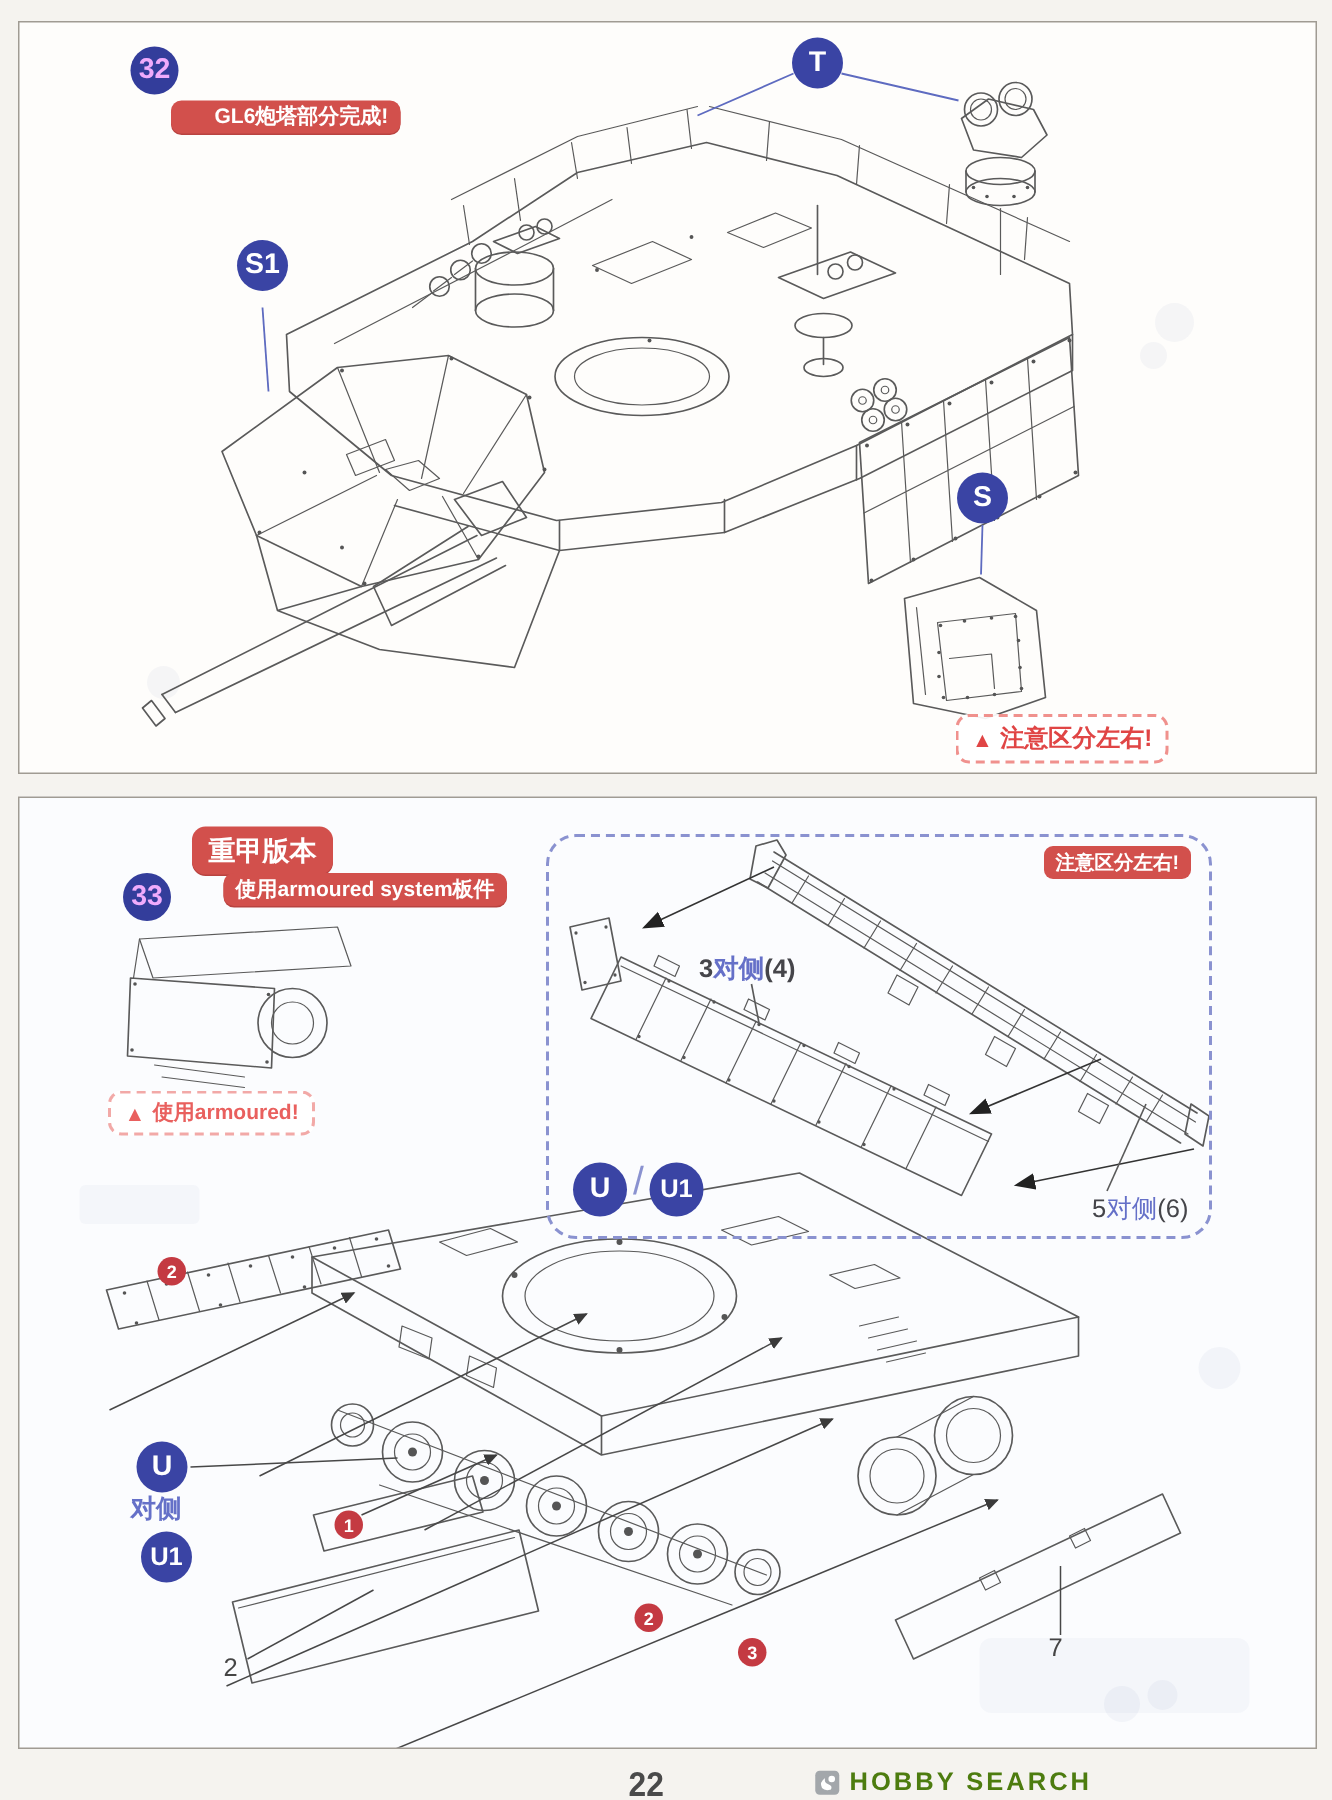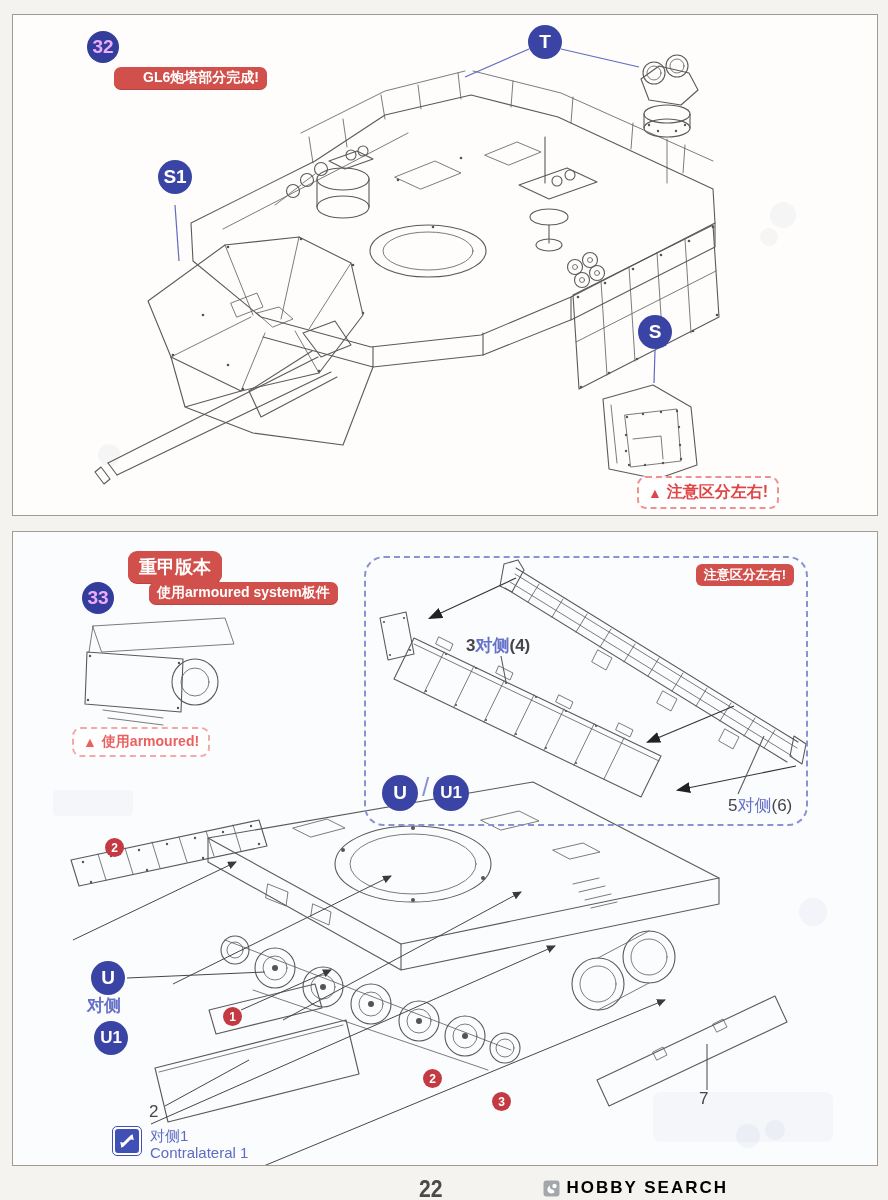--- a/index.html
+++ b/index.html
@@ -37,21 +37,21 @@
   .num-badge{position:absolute;width:19px;height:19px;border-radius:50%;background:#c43a42;color:#fff;
     font-size:12px;font-weight:bold;display:flex;align-items:center;justify-content:center;z-index:6;}
   .legend{position:absolute;display:flex;align-items:flex-start;gap:8px;z-index:6;}
   .legend-icon{width:30px;height:30px;border:1.5px solid #4050b5;border-radius:5px;background:#fff;
     display:flex;align-items:center;justify-content:center;box-sizing:border-box;padding:2px;}
   .legend-icon .inner{width:100%;height:100%;background:#4050b5;border-radius:3px;display:flex;align-items:center;justify-content:center;}
   .legend-text{color:#5d6cc0;font-size:15px;line-height:1.15;padding-top:1px;}
   #footer{position:absolute;left:0;top:1128px;width:740px;height:36px;margin-top:44px;}
   .page-num{position:absolute;left:418px;top:4px;font-size:23px;font-weight:bold;color:#4a4a4a;
     transform:scaleX(.92);}
-  .brand{position:absolute;right:12px;top:6px;display:flex;align-items:center;gap:6px;color:#000000;
+  .brand{position:absolute;right:12px;top:6px;display:flex;align-items:center;gap:6px;color:#4d7c0f;
     font-weight:bold;font-size:17px;letter-spacing:2px;}
 </style>
 </head>
 <body>
 
 <div id="page">
 
   <section class="panel" id="panel-32" style="left:12px;top:14px;width:864px;height:500px;">
 
     <svg class="art" width="864" height="500" viewBox="0 0 864 500">
@@ -398,35 +398,20 @@
     <div class="nav-circle small-text" style="left:81px;top:489px;">U1</div>
 
     <div class="num-badge" style="left:92px;top:306px;">2</div>
     <div class="num-badge" style="left:210px;top:475px;">1</div>
     <div class="num-badge" style="left:410px;top:537px;">2</div>
     <div class="num-badge" style="left:479px;top:560px;">3</div>
 
     <div class="plain-num" style="left:136px;top:570px;">2</div>
     <div class="plain-num" style="left:686px;top:557px;">7</div>
 
-    <div class="legend" style="left:99px;top:594px;">
-      <div class="legend-icon">
-        <div class="inner">
-          <svg width="20" height="20" viewBox="0 0 20 20">
-            <path d="M5.5,14.5 L14.5,5.5" stroke="#fff" stroke-width="3" stroke-linecap="round" fill="none"></path>
-            <path d="M15.5,3 L16.8,9 L11,7.8 Z" fill="#fff"></path>
-            <path d="M4.5,17 L3.2,11 L9,12.2 Z" fill="#fff"></path>
-          </svg>
-        </div>
-      </div>
-      <div class="legend-text">
-        <div>对侧1</div>
-        <div>Contralateral 1</div>
-      </div>
-    </div>
   </section>
 
   <div id="footer">
     <div class="page-num">22</div>
     <div class="brand">
       <svg width="17" height="17" viewBox="0 0 17 17">
         <rect x="0.5" y="0.5" width="16" height="16" rx="3" fill="#a3a7ab"></rect>
         <path d="M5,12 q-2,-4 2,-6.5 q-0.8,3 2.2,4 q3,1 1.8,3.5 q-4,1.2 -6,-1 Z" fill="#ffffff"></path>
         <circle cx="11.5" cy="6" r="2.2" fill="#ffffff"></circle>
       </svg>

